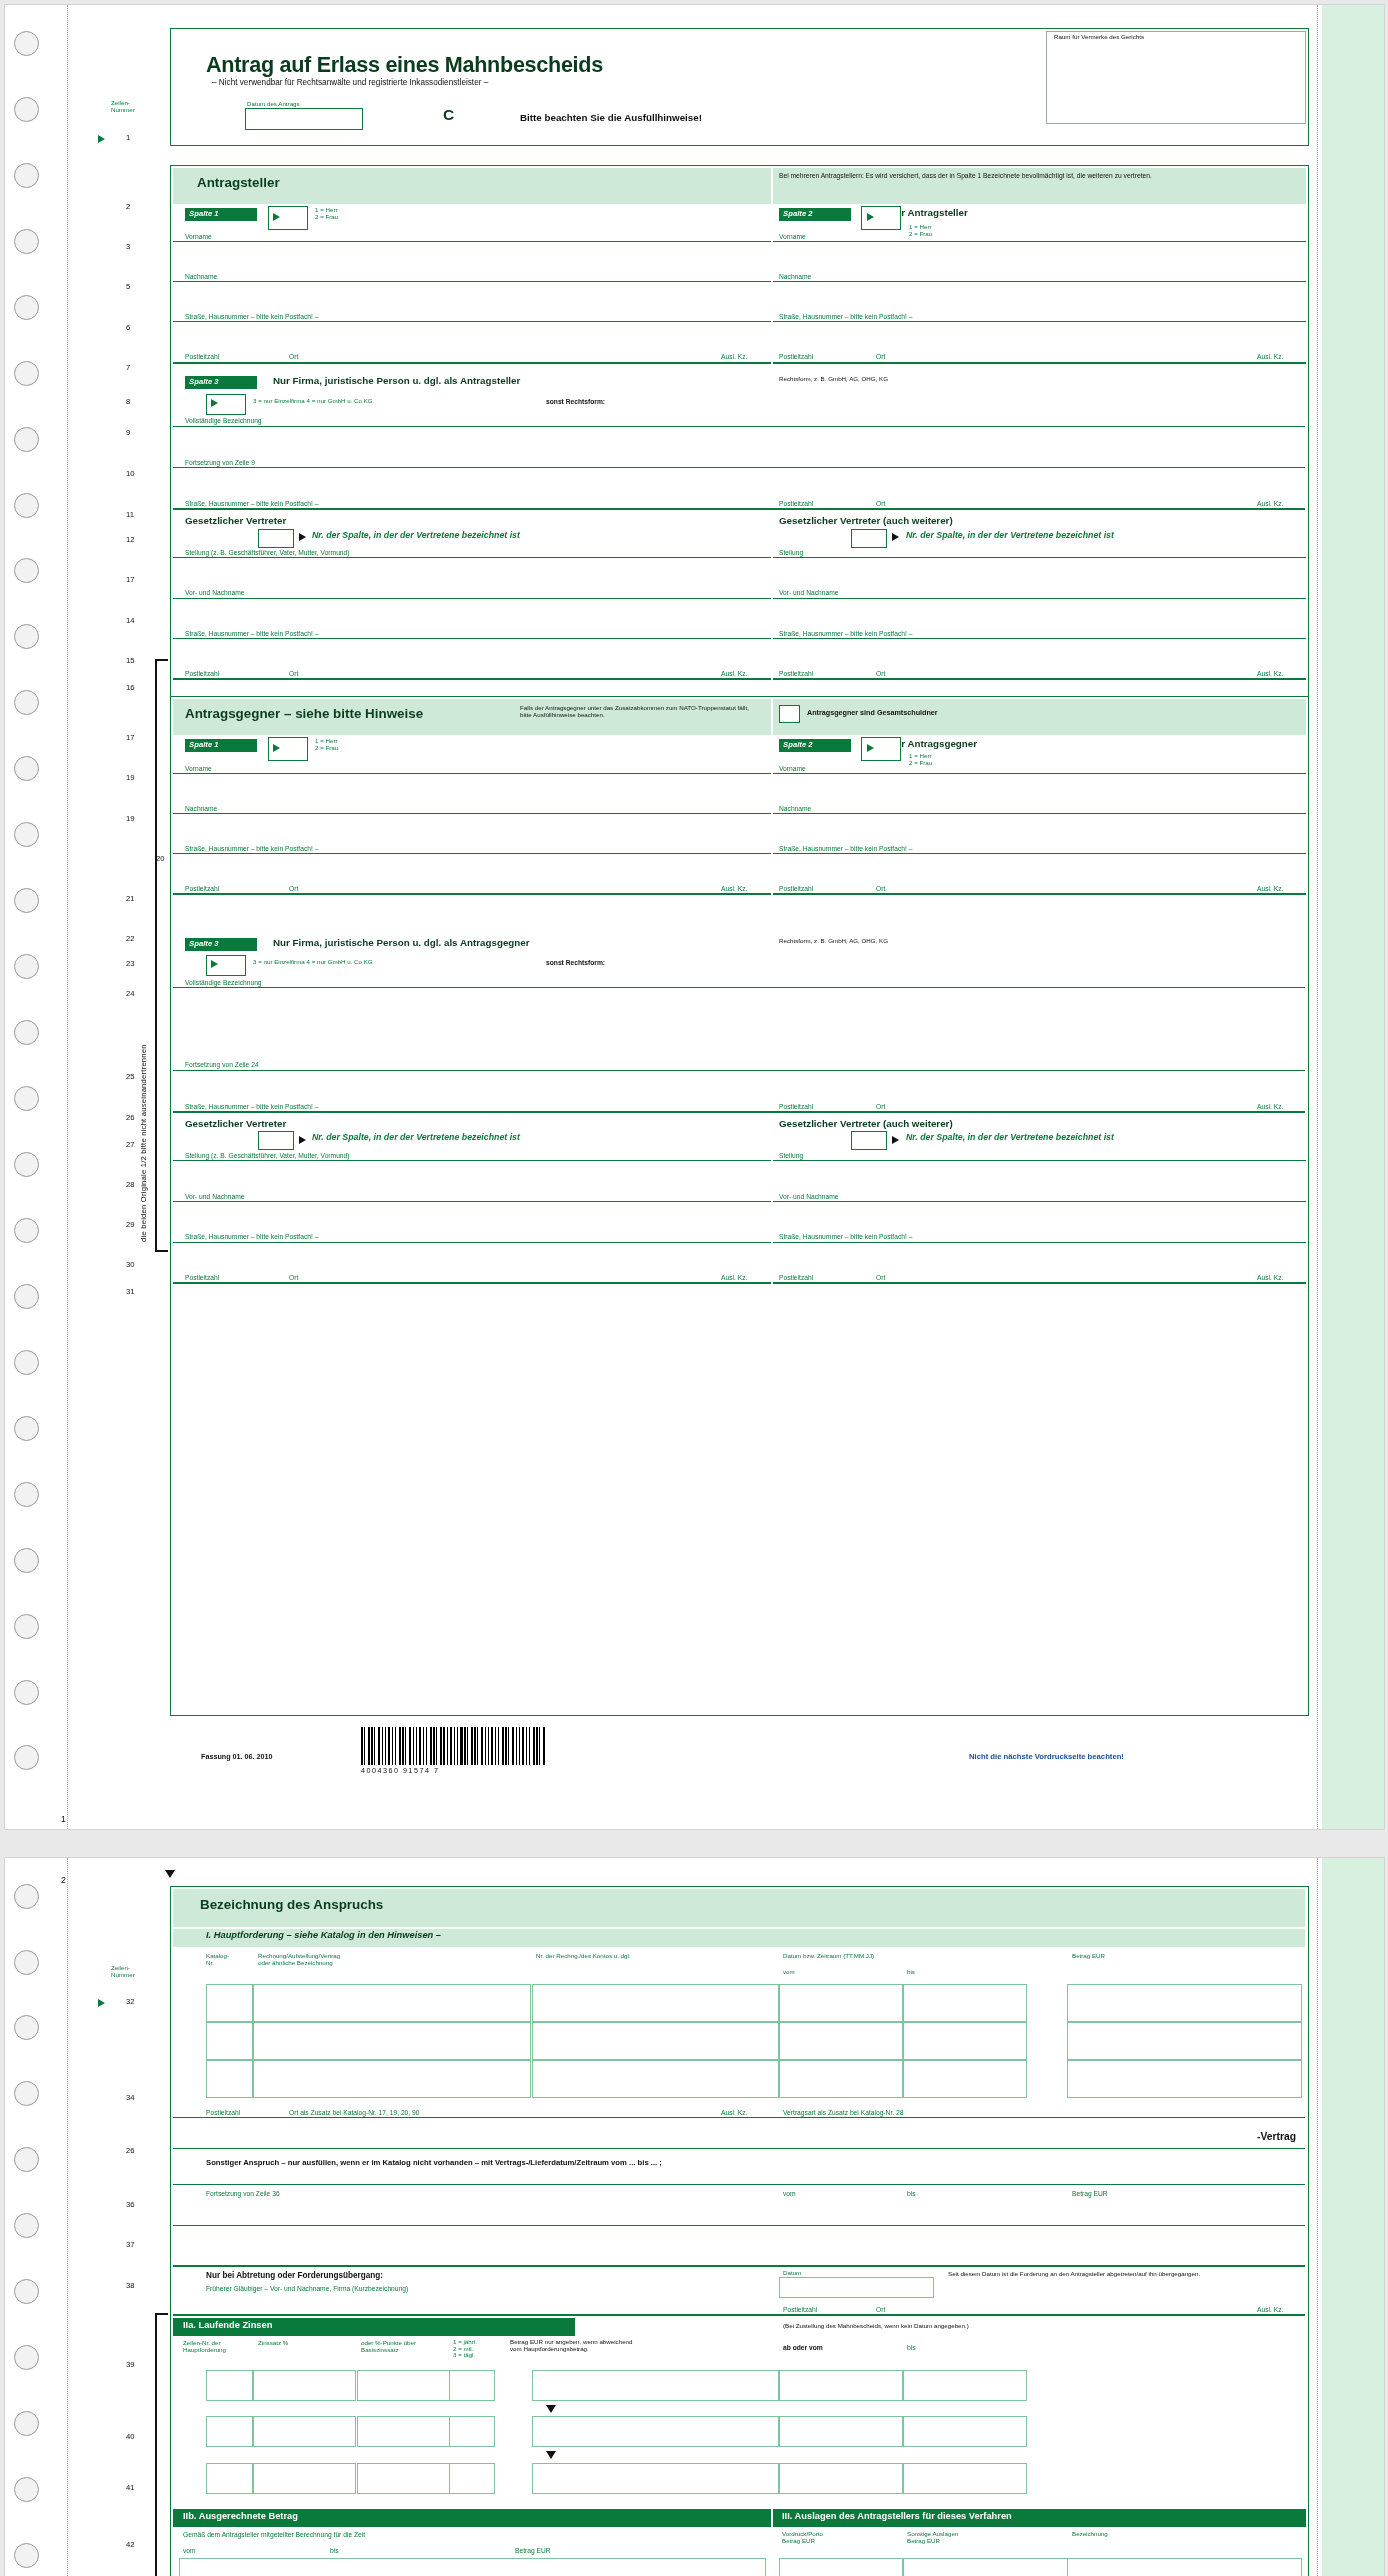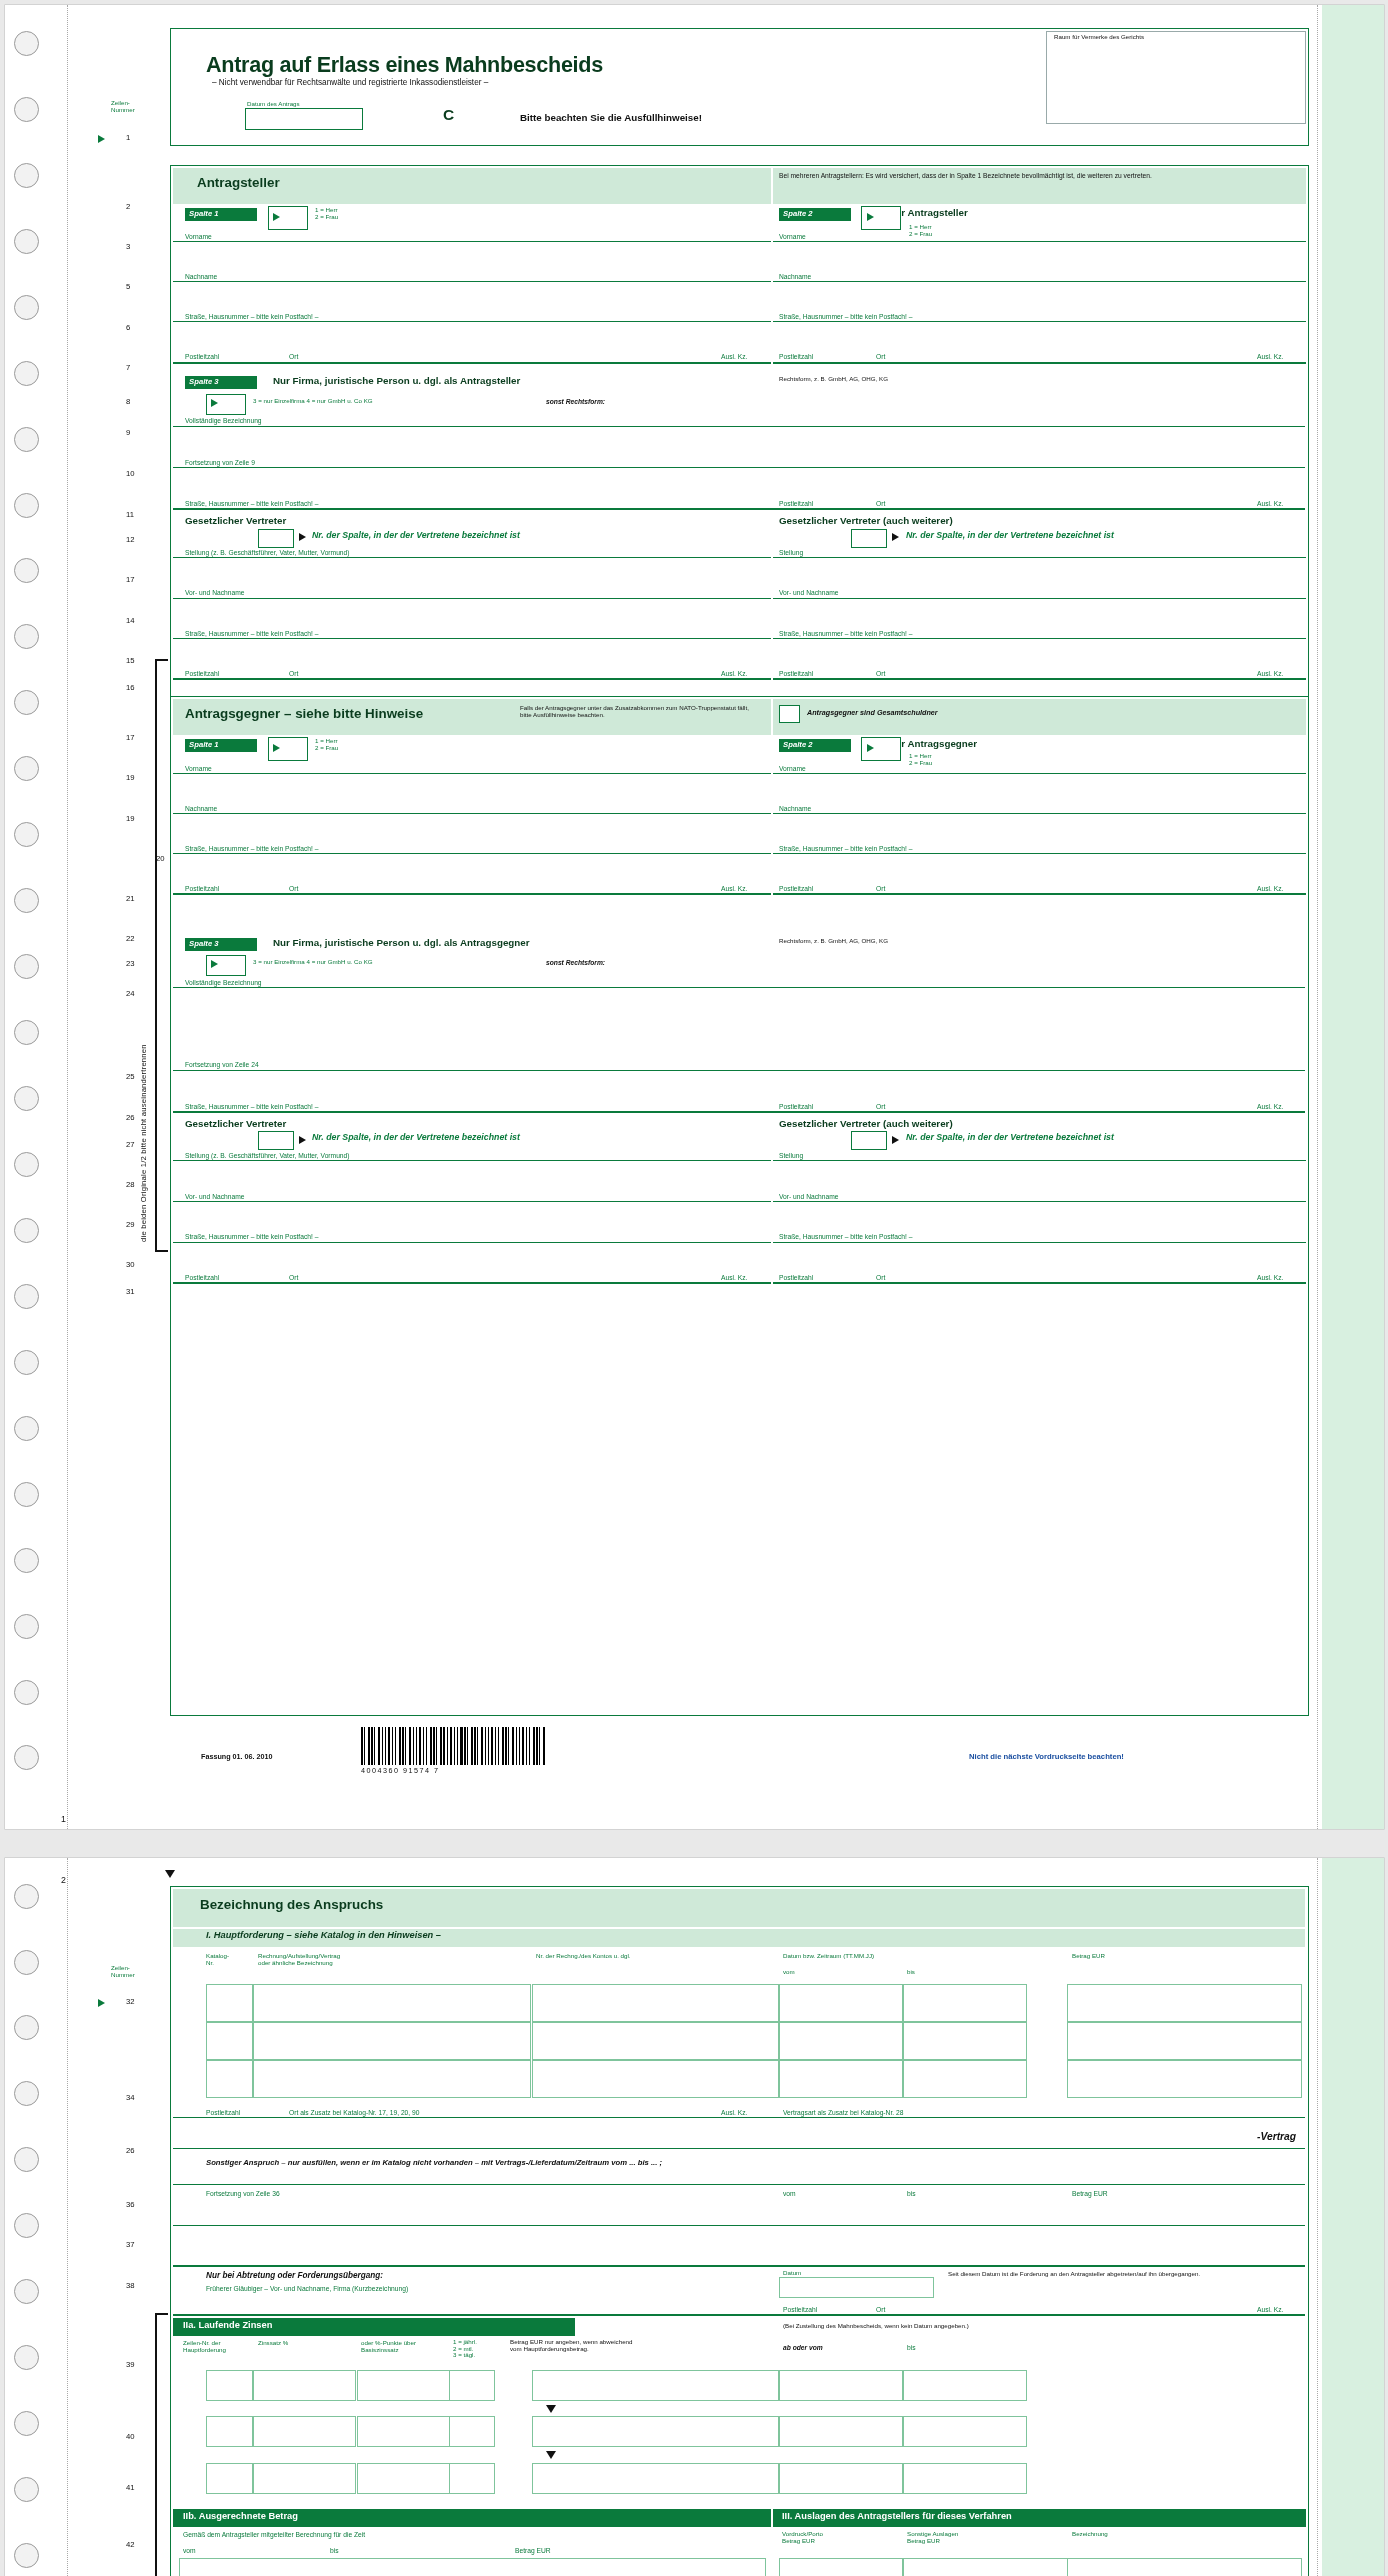--- a/index.html
+++ b/index.html
@@ -8,21 +8,21 @@
 
   
   .sheet{position:absolute;background:#ffffff;box-shadow:0 0 0 0.5px #bdbdbd;}
   .feed{position:absolute;width:62px;top:0;bottom:0;background:#ffffff;}
   .hole{position:absolute;left:14.4px;width:23px;height:23px;border:1px solid #9a9a9a;border-radius:50%;background:#f2f2f2;}
   .perf{position:absolute;top:0;bottom:0;width:0;border-left:1px dotted #a8a8a8;}
   .formbox{position:absolute;border:1px solid #0a7a3c;box-sizing:border-box;background:#ffffff;}
   .hdrband{position:absolute;background:#cfe9d8;border:1px solid #0a7a3c;box-sizing:border-box;}
   .band{position:absolute;background:#0a7a3c;color:#fff;font-weight:bold;box-sizing:border-box;}
   .lbl{position:absolute;font-size:6.7px;line-height:7.2px;color:#0a7a3c;}
-  .lblb{position:absolute;font-size:6.7px;line-height:7.2px;color:#0a7a3c;font-weight:bold;font-style:italic;}
+  .lblb{position:absolute;font-size:6.7px;line-height:7.2px;color:#0a7a3c;font-weight:bold;}
   .line{position:absolute;background:#0a7a3c;}
   .cell{position:absolute;border:0.5px solid #7fc49c;box-sizing:border-box;background:#fff;}
   .cellg{position:absolute;border:0.5px solid #0a7a3c;box-sizing:border-box;background:#fff;}
   .rownum{position:absolute;font-size:7.7px;color:#111;font-weight:normal;}
   .tri{position:absolute;width:0;height:0;border-top:4.6px solid transparent;border-bottom:4.6px solid transparent;border-left:7.2px solid #0a7a3c;}
   .tridn{position:absolute;width:0;height:0;border-left:5.7px solid transparent;border-right:5.7px solid transparent;border-top:8.2px solid #111;}
   .arrowbox{position:absolute;border:1px solid #0a7a3c;box-sizing:border-box;background:#fff;}
   .vtext{position:absolute;writing-mode:vertical-rl;transform:rotate(180deg);font-size:7.7px;color:#111;letter-spacing:0.2px;}
   .title{position:absolute;font-size:21.6px;font-weight:bold;color:#0a3c1e;letter-spacing:-0.3px;}
   .subtitle{position:absolute;font-size:8.2px;color:#111;}

